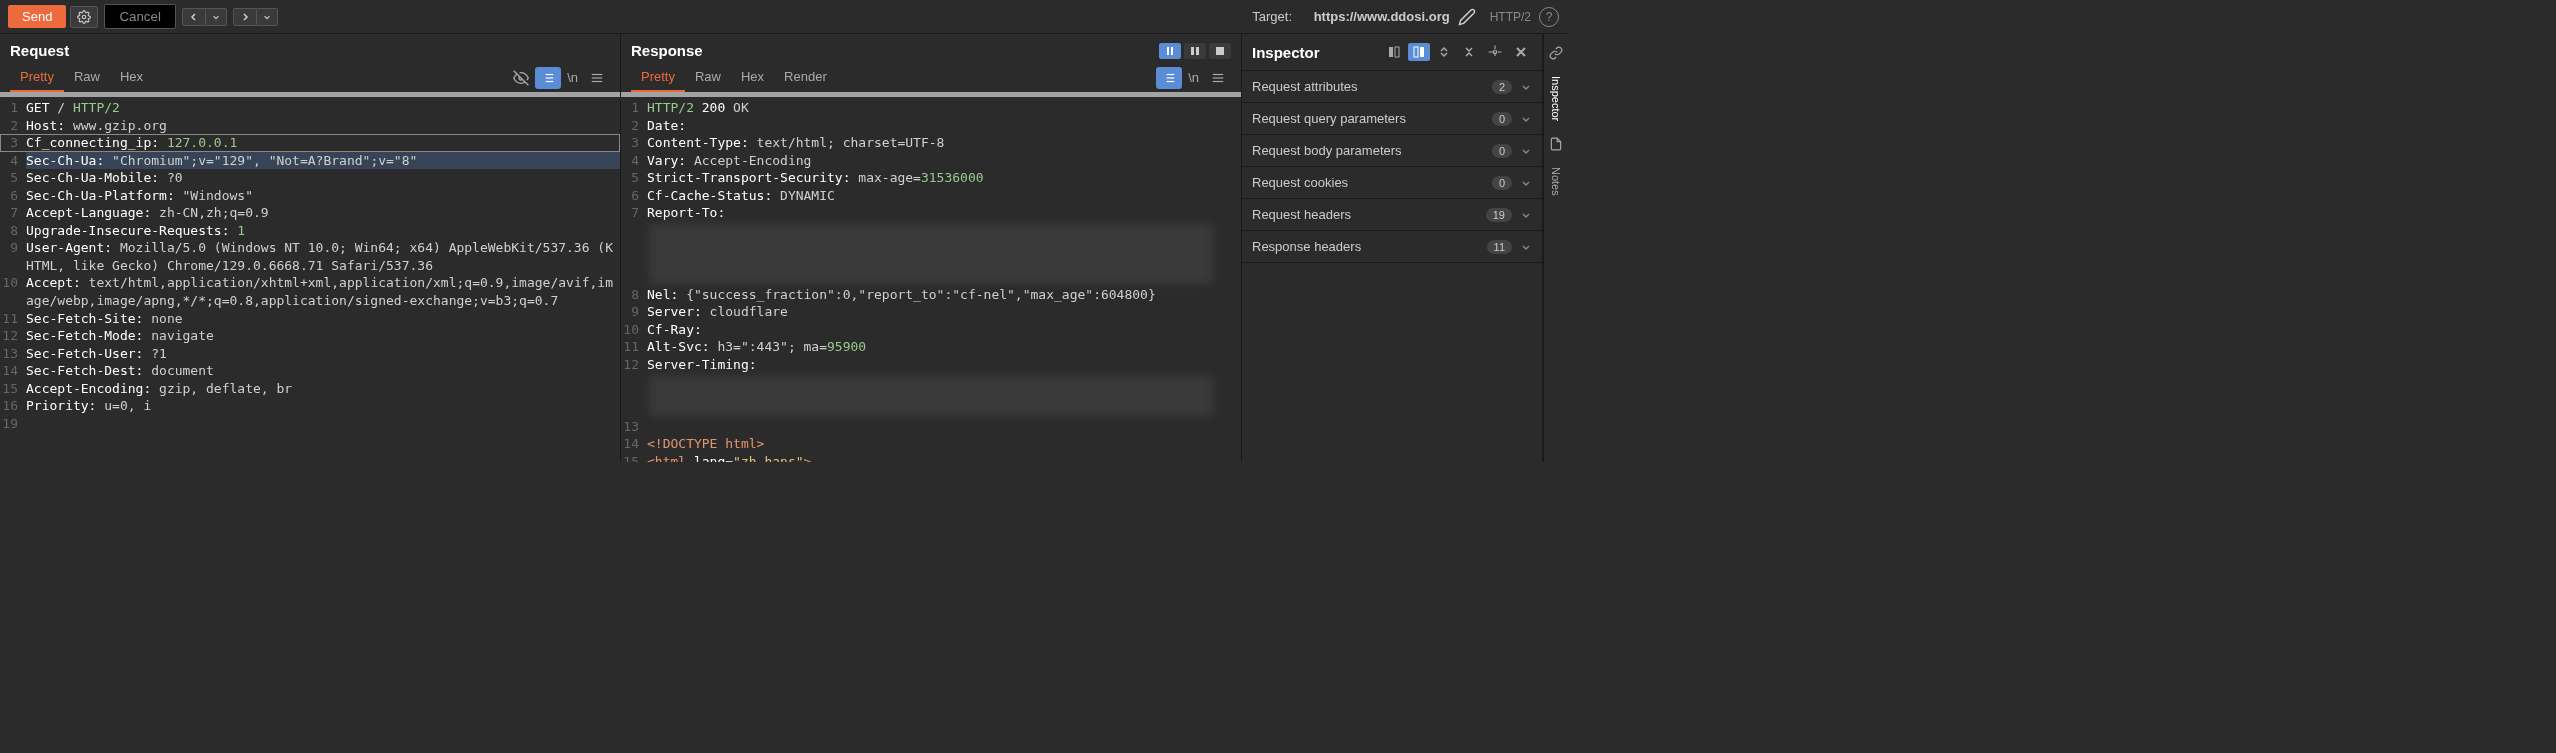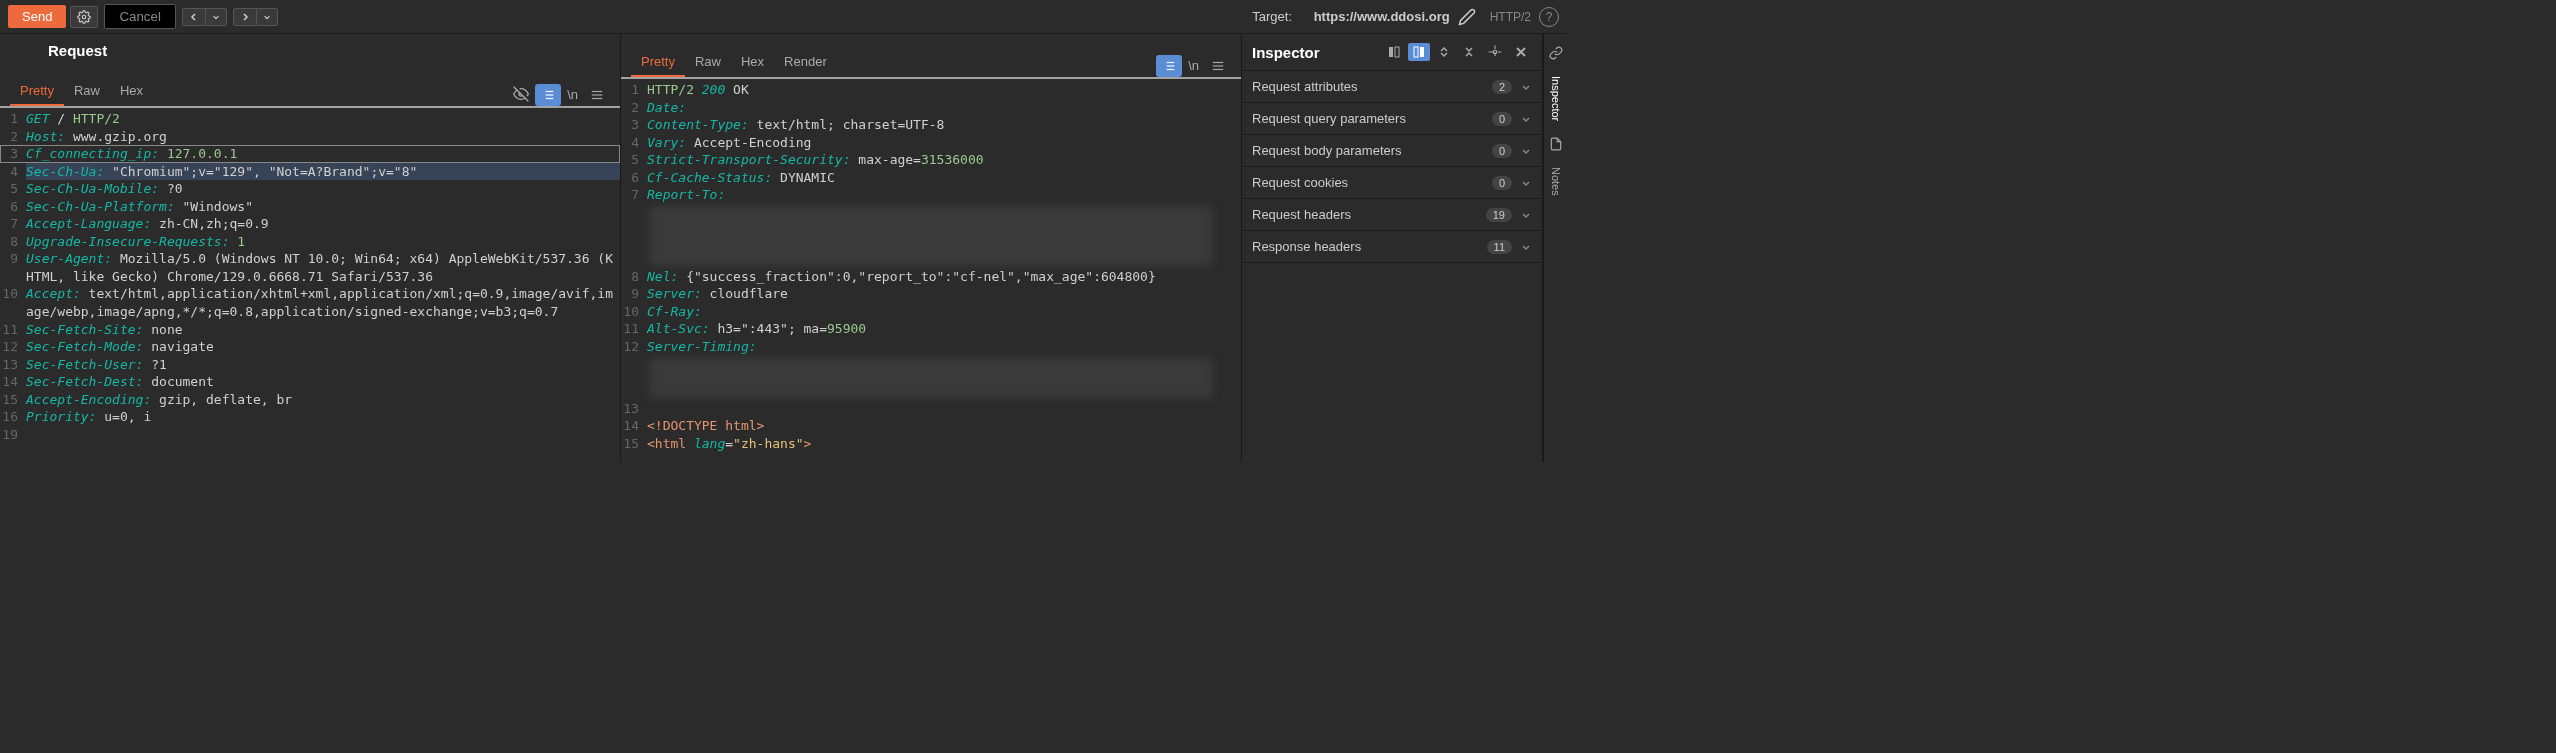--- a/index.html
+++ b/index.html
@@ -87,42 +87,40 @@
 
 .panel-header {
   display: flex;
   align-items: center;
   padding: 8px 10px 4px;
 }
 .panel-title {
   font-size: 15px;
   font-weight: 600;
   color: #fff;
-  margin-left: 38px;
 }
 .panel-header-spacer { flex: 1; }
 .panel-header-btn {
   background: #3a3a3a;
   border: none;
   color: #ccc;
   padding: 3px 6px;
   margin-left: 3px;
   cursor: pointer;
   border-radius: 2px;
   font-size: 11px;
 }
 .panel-header-btn.active { background: #5a8dd6; color: #fff; }
 
 
 .tabs {
   display: flex;
-  align-items: flex-end;
+  align-items: center;
   padding: 0 10px;
-  border-bottom: 2px solid #a3a3a3;
-  margin-top: 14px;
+  border-bottom: 5px solid #a3a3a3;
 }
 .tab {
   padding: 6px 10px;
   color: #aaa;
   cursor: pointer;
   border-bottom: 2px solid transparent;
 }
 .tab.active {
   color: #ec6a3c;
   border-bottom-color: #ec6a3c;
@@ -156,21 +154,21 @@
 }
 .ln {
   width: 26px;
   text-align: right;
   color: #666;
   padding-right: 8px;
   user-select: none;
   flex-shrink: 0;
 }
 .code { flex: 1; color: #d0d0d0; word-break: break-all; white-space: pre-wrap; }
-.hl-blue { color: #14b8a6; font-style: italic; }
+.hl-blue { color: #ffffff; }
 .hl-orange { color: #e5946c; }
 .hl-green { color: #9ac98e; }
 .hl-yellow { color: #e5c07b; }
 .line.selected .code { background: rgba(90,141,214,0.25); }
 .line.boxed { outline: 1px solid #888; outline-offset: -1px; }
 .blur-block {
   background: #3a3a3a;
   border-radius: 4px;
   margin: 2px 28px 2px 28px;
   filter: blur(4px);
@@ -339,20 +337,41 @@
           <div class="line"><span class="ln">12</span><span class="code"><span class="hl-blue">Sec-Fetch-Mode:</span><span> navigate</span></span></div>
           <div class="line"><span class="ln">13</span><span class="code"><span class="hl-blue">Sec-Fetch-User:</span><span> ?1</span></span></div>
           <div class="line"><span class="ln">14</span><span class="code"><span class="hl-blue">Sec-Fetch-Dest:</span><span> document</span></span></div>
           <div class="line"><span class="ln">15</span><span class="code"><span class="hl-blue">Accept-Encoding:</span><span> gzip, deflate, br</span></span></div>
           <div class="line"><span class="ln">16</span><span class="code"><span class="hl-blue">Priority:</span><span> u=0, i</span></span></div>
           <div class="line"><span class="ln">19</span><span class="code"><span></span></span></div>
         </div>
     </div>
 
     <div class="panel panel-mid">
+      <div class="panel-header">
+        <span class="panel-title">Response</span>
+        <div class="panel-header-spacer"></div>
+        <button class="panel-header-btn active">
+          <svg width="10" height="10" viewBox="0 0 10 10">
+              <rect x="2" y="1" width="2" height="8" fill="currentColor"></rect>
+              <rect x="6" y="1" width="2" height="8" fill="currentColor"></rect>
+            </svg>
+        </button>
+        <button class="panel-header-btn">
+          <svg width="10" height="10" viewBox="0 0 10 10">
+              <rect x="1" y="1" width="3" height="8" fill="currentColor"></rect>
+              <rect x="6" y="1" width="3" height="8" fill="currentColor"></rect>
+            </svg>
+        </button>
+        <button class="panel-header-btn">
+          <svg width="10" height="10" viewBox="0 0 10 10">
+              <rect x="1" y="1" width="8" height="8" fill="currentColor"></rect>
+            </svg>
+        </button>
+      </div>
       <div class="tabs">
         <div id="res-tabs" style="display: contents;"><span class="tab active">Pretty</span><span class="tab">Raw</span><span class="tab">Hex</span><span class="tab">Render</span></div>
         <div class="tabs-spacer"></div>
         <span class="tab-tool active-blue">
           <svg width="14" height="14" viewBox="0 0 24 24" fill="none" stroke="currentColor" stroke-width="2">
               <line x1="8" y1="6" x2="21" y2="6"></line>
               <line x1="8" y1="12" x2="21" y2="12"></line>
               <line x1="8" y1="18" x2="21" y2="18"></line>
               <line x1="3" y1="6" x2="3.01" y2="6"></line>
               <line x1="3" y1="12" x2="3.01" y2="12"></line>

